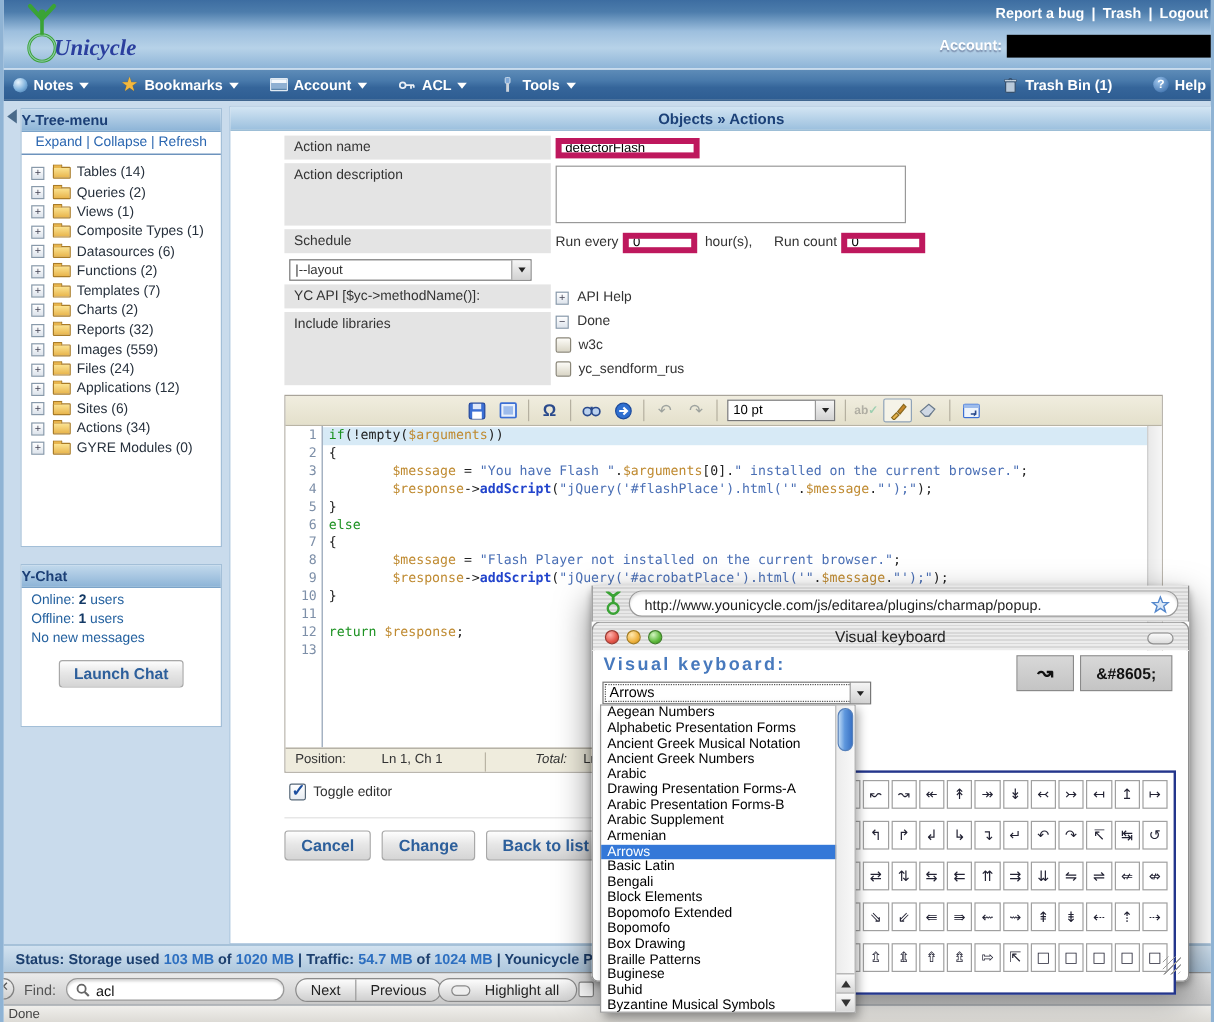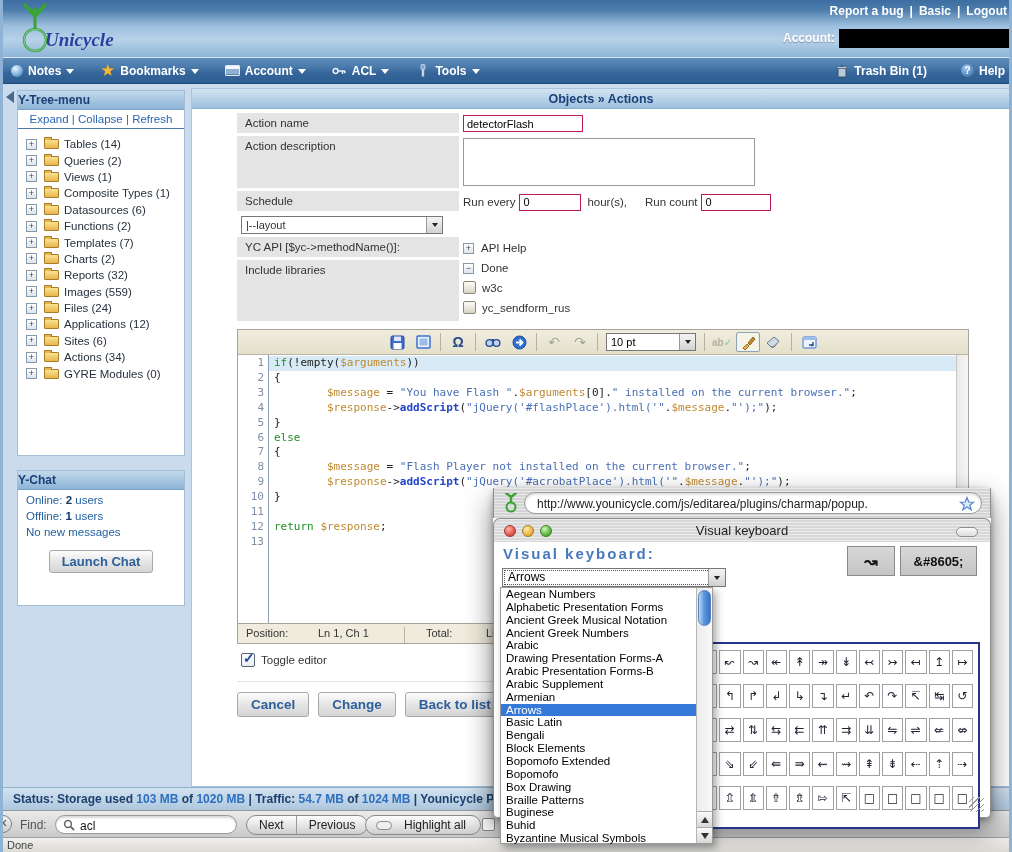--- a/index.html
+++ b/index.html
@@ -54,21 +54,21 @@
   .bezel-btn { display:inline-block; background:linear-gradient(180deg,#fefefe,#e7e7e7 45%,#d5d5d5); border:1px solid #a8a8a8; border-radius:3px; color:#2d5f9b; font-weight:bold; cursor:pointer; }
   #chat-launch { font-size:13px; padding:3px 12px; }
 
   
   #content { position:absolute; left:188px; top:88px; width:820px; height:699px; background:#fff; border:1px solid #a9c4dc; }
   #cheader { height:20px; background:linear-gradient(180deg,#d3e5f3,#9cc0de); border-bottom:1px solid #86aecd; text-align:center; color:#1c4178; font-weight:bold; font-size:12.5px; line-height:20px; }
   #form { padding:4px 0 0 45px; font-size:11.5px; color:#333; }
   .frow { display:flex; margin-bottom:3px; }
   .flabel { width:222px; background:#e4e4e4; padding:4px 8px; flex:none; }
   .fvalue { margin-left:4px; padding-top:2px; display:flex; align-items:flex-start; }
-  input.txt { border:1px solid #be185d; font-size:11px; font-family:"Liberation Sans",sans-serif; height:17px; padding:1px 3px; }
+  input.txt { border:5px solid #be185d; font-size:11px; font-family:"Liberation Sans",sans-serif; height:17px; padding:1px 3px; }
   #desc-box { width:292px; height:48px; border:1px solid #999; }
   .selectbox { position:relative; width:202px; height:18px; border:1px solid #777; background:#fff; font-size:11px; line-height:16px; padding-left:4px; cursor:pointer; }
   .selectbox .sel-btn { position:absolute; right:0; top:0; width:16px; height:16px; background:linear-gradient(180deg,#f5f5f5,#d2d2d2); border-left:1px solid #999; display:flex; align-items:center; justify-content:center; }
   .dn-tri { width:0; height:0; border-left:3.5px solid transparent; border-right:3.5px solid transparent; border-top:4.5px solid #222; }
   .libcheck { width:13px; height:13px; border:1px solid #8a8678; background:linear-gradient(180deg,#fdfcf8,#d9d5c5); border-radius:2px; margin-right:6px; flex:none; cursor:pointer; }
   .libline { display:flex; align-items:center; margin-bottom:7px; }
 
   
   #editor { margin:8px 0 0 45px; width:732px; border:1px solid #a9a49a; }
   #etoolbar { height:25px; background:linear-gradient(180deg,#f0eddf,#e4e0cb); display:flex; align-items:center; justify-content:center; border-bottom:1px solid #b9b4a4; }
@@ -86,21 +86,21 @@
   .cline { font-family:"DejaVu Sans Mono",monospace; font-size:11px; line-height:14.9px; white-space:pre; color:#222; position:relative; }
   .cline .kw { color:#1d9222; }
   .cline .var { color:#bf8a30; }
   .cline .str { color:#4a6fb5; }
   .cline .fn { color:#2244cc; font-weight:bold; }
   #escroll { position:absolute; right:0; top:0; bottom:0; width:12px; background:linear-gradient(90deg,#e9e9e9,#f6f6f6); border-left:1px solid #c5c5c5; }
   #estatus { height:20px; background:#efecdd; border-top:1px solid #a9a49a; position:relative; font-size:11px; color:#333; }
   #estatus span { position:absolute; top:3px; }
   #pos-label { left:8px; } #pos-value { left:80px; }
   #estatus-div { position:absolute; left:166px; top:0; bottom:0; width:1px; background:#b9b4a4; }
-  #total-label { left:188px; } #total-value { left:248px; }
+  #total-label { left:208px;font-style:italic; } #total-value { left:248px; }
 
   #toggle-row { display:flex; align-items:center; margin:9px 0 0 49px; font-size:11.5px; color:#333; }
   #toggle-check { position:relative; width:14px; height:14px; border:1px solid #567; background:linear-gradient(180deg,#fff,#e7ecf2); border-radius:2px; margin-right:6px; cursor:pointer; }
   #toggle-check::after { content:"✓"; position:absolute; left:1px; top:-4px; color:#1c4fa0; font-size:14px; font-weight:bold; }
   #btnrule { margin:14px 0 0 45px; width:740px; border-top:1px solid #e2e2e2; }
   #action-buttons { margin:10px 0 0 45px; display:flex; }
   #action-buttons .bezel-btn { font-size:13.5px; padding:4px 13px; margin-right:9px; text-align:center; }
 
   
   #statusbar { position:absolute; left:0; top:787px; width:1012px; height:23px; background:linear-gradient(180deg,#d2e2f0,#aec7dd); border-top:1px solid #8fb0cc; font-size:12px; font-weight:bold; padding:4px 0 0 10px; white-space:nowrap; z-index:5; }
@@ -168,21 +168,21 @@
 
   <div id="topbar">
     <svg id="logo" width="120" height="52" viewBox="0 0 120 52">
       <circle cx="24" cy="38" r="11" fill="none" stroke="#3aa335" stroke-width="2.5"></circle>
       <circle cx="24" cy="38" r="11" fill="none" stroke="#bfe3f2" stroke-width="1" opacity="0.6"></circle>
       <path d="M24 27 L24 14" stroke="#3aa335" stroke-width="3" fill="none"></path>
       <path d="M24 14 L14 3 M24 14 L34 3" stroke="#3aa335" stroke-width="3.5" fill="none" stroke-linecap="round"></path>
       <circle cx="24" cy="9" r="3" fill="#3aa335"></circle>
       <text x="34" y="44" font-family="Liberation Serif, serif" font-style="italic" font-weight="bold" font-size="19" fill="#2b3f9e">Unicycle</text>
     </svg>
-    <div id="toplinks"><span class="link">Report a bug</span><span class="sep">|</span><span class="link">Basic</span><span class="sep">|</span><span class="link">Logout</span></div>
+    <div id="toplinks"><span class="link">Report a bug</span><span class="sep">|</span><span class="link">Trash</span><span class="sep">|</span><span class="link">Logout</span></div>
     <div id="accountrow">
       <span id="account-label">Account:</span>
       <div id="account-redacted"></div>
     </div>
   </div>
 
   <div id="navbar">
     <div id="navleft" style="display:flex;align-items:center;">
         <div class="nav-item">
           <span class="nicon sphere"></span>

